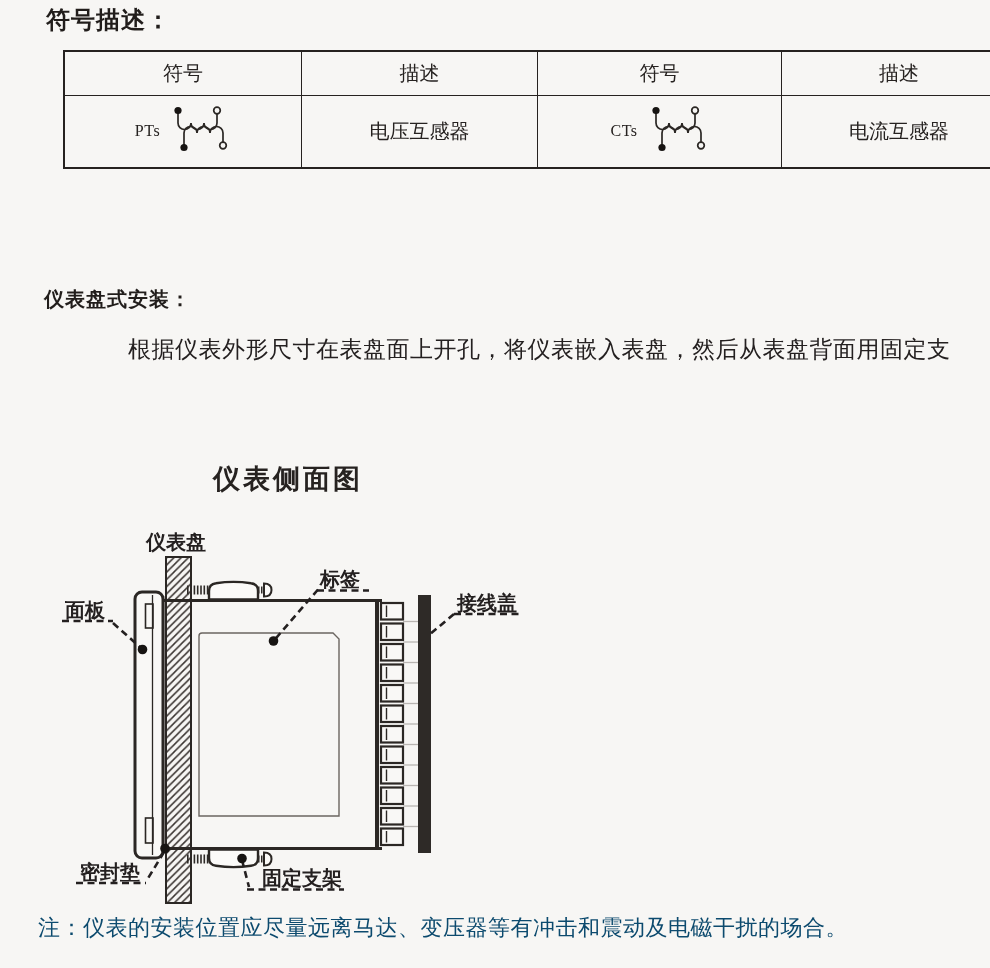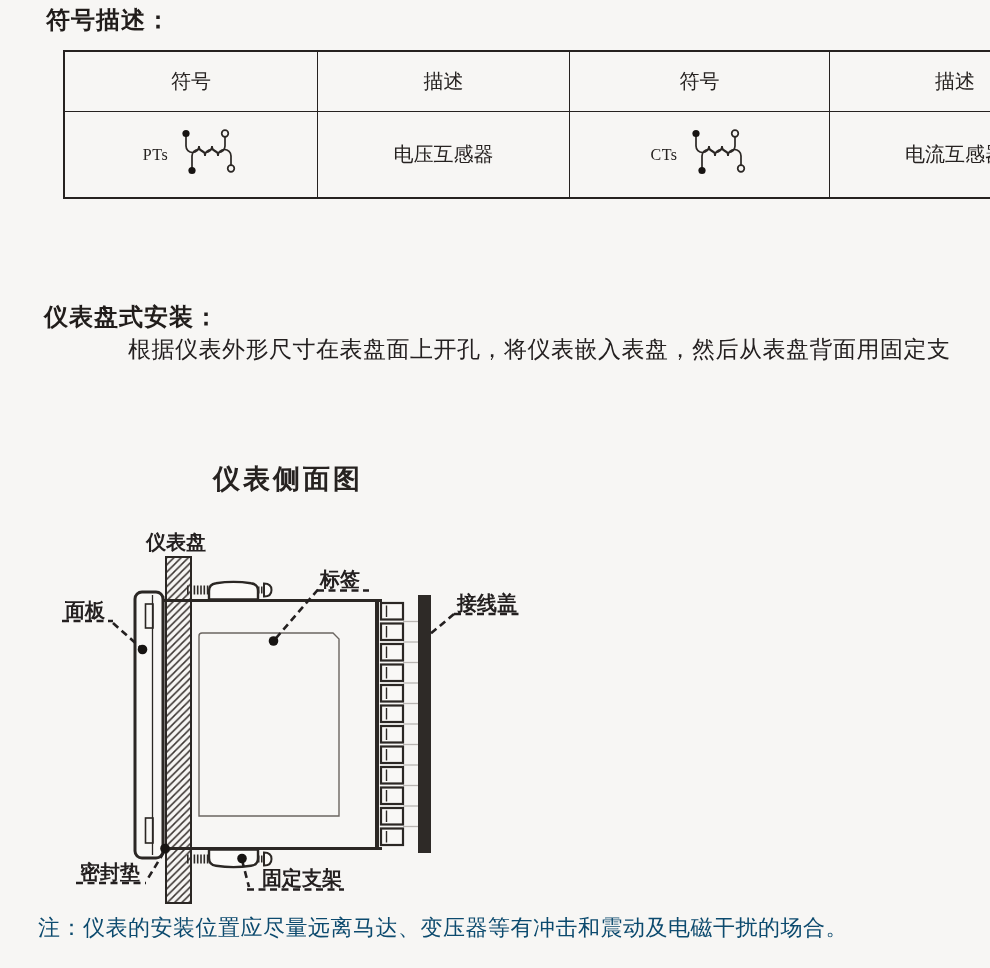--- a/index.html
+++ b/index.html
@@ -16,30 +16,30 @@
   
   table.symtab{
     position:absolute;left:63px;top:50px;width:884px;
     border-collapse:collapse;table-layout:fixed;
     font-family:"Liberation Serif","DejaVu Serif",serif;
     font-size:20px;color:#262220;
   }
   table.symtab{border:2.5px solid #262220;}
   table.symtab td,table.symtab th{
     border:1.3px solid #262220;text-align:center;vertical-align:middle;
-    font-weight:normal;padding:16px;
+    font-weight:normal;padding:8px;
   }
   tr.hdr{height:38px;}
   tr.r1{height:77px;}
   tr.r2{height:72px;}
   .symcell{display:flex;align-items:center;justify-content:center;gap:7px;}
   .ptslbl{font-size:16px;letter-spacing:0.5px;}
   
   .h2{
-    left:44px;top:301px;font-size:24px;font-weight:bold;letter-spacing:1px;
+    left:44px;top:286px;font-size:20px;font-weight:bold;letter-spacing:1px;
   }
   .para{
     left:38px;top:330px;width:915px;font-size:23px;line-height:38px;
     color:#242020;letter-spacing:0.5px;margin-left:44px;
   }
   .para .indent{text-indent:2em;}
   
   .diagtitle{
     left:213px;top:461px;font-size:27px;font-weight:bold;letter-spacing:3px;
     font-family:Liberation Serif, serif;color:#262220;

